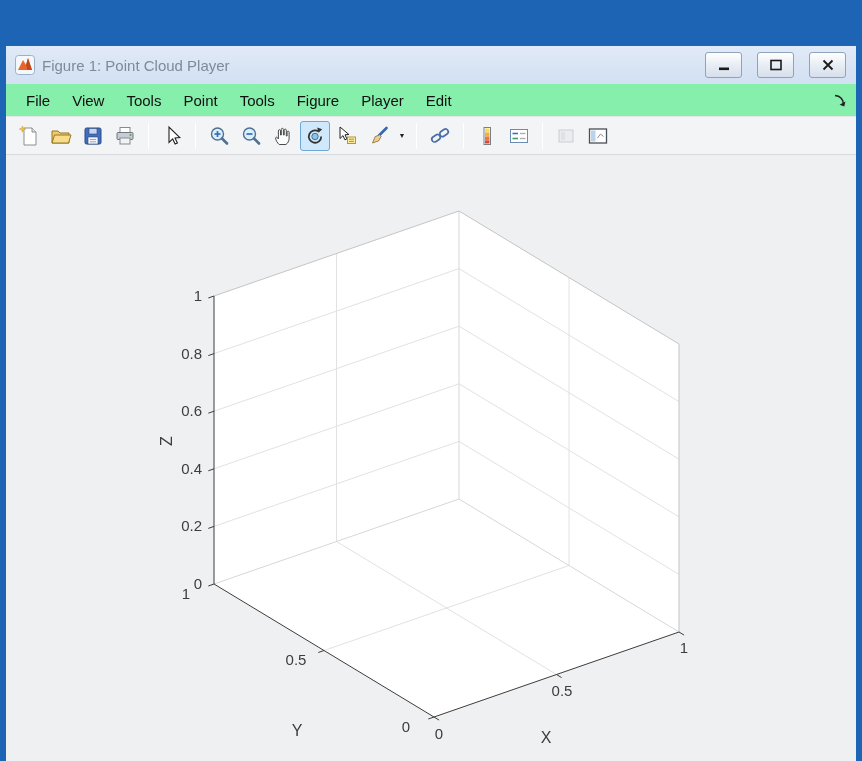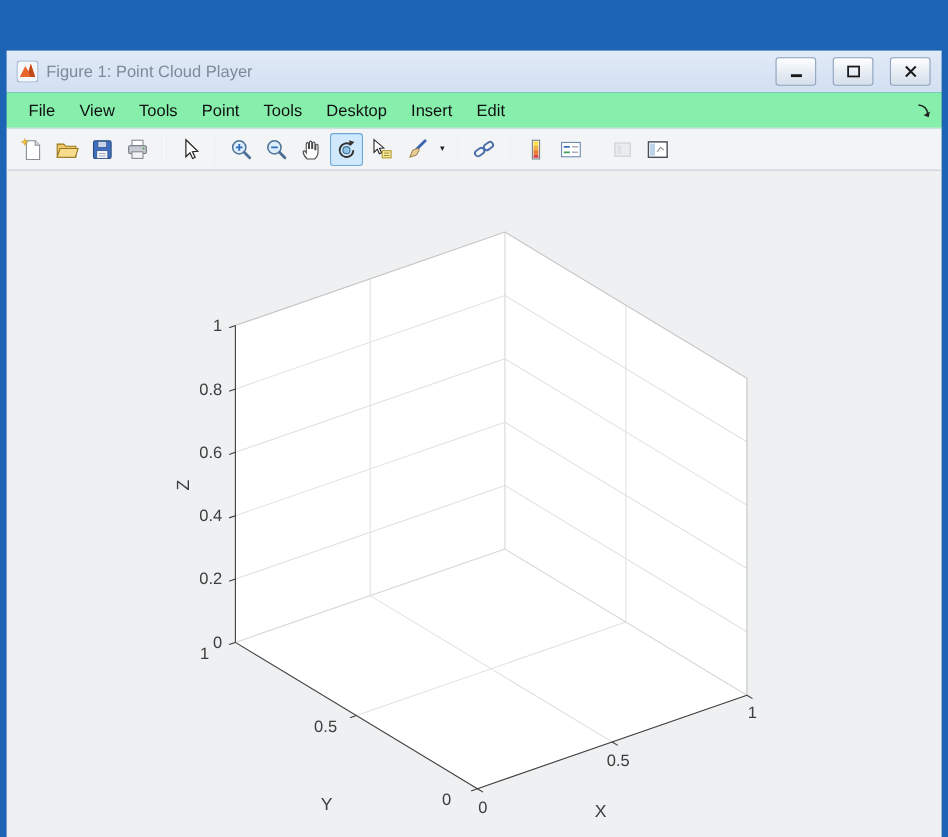--- a/index.html
+++ b/index.html
@@ -72,22 +72,22 @@
         </div>
       </div>
     </div>
 
     <div class="menubar">
       <span class="menu-item">File</span>
       <span class="menu-item">View</span>
       <span class="menu-item">Tools</span>
       <span class="menu-item">Point</span>
       <span class="menu-item">Tools</span>
-      <span class="menu-item">Desktop</span>
-      <span class="menu-item">Insert</span>
+      <span class="menu-item">Figure</span>
+      <span class="menu-item">Player</span>
       <span class="menu-item">Edit</span>
       <svg class="dock-arrow" viewBox="0 0 15 15">
         <path d="M3 2.5c5.5.5 8 3 8.5 8.5" fill="none" stroke="#222" stroke-width="1.5"></path>
         <path d="M13.4 8.4l-1.1 5.1-4.7-1.7z" fill="#222"></path>
       </svg>
     </div>
 
     <div class="toolbar">
 
       <div class="tool-btn">

